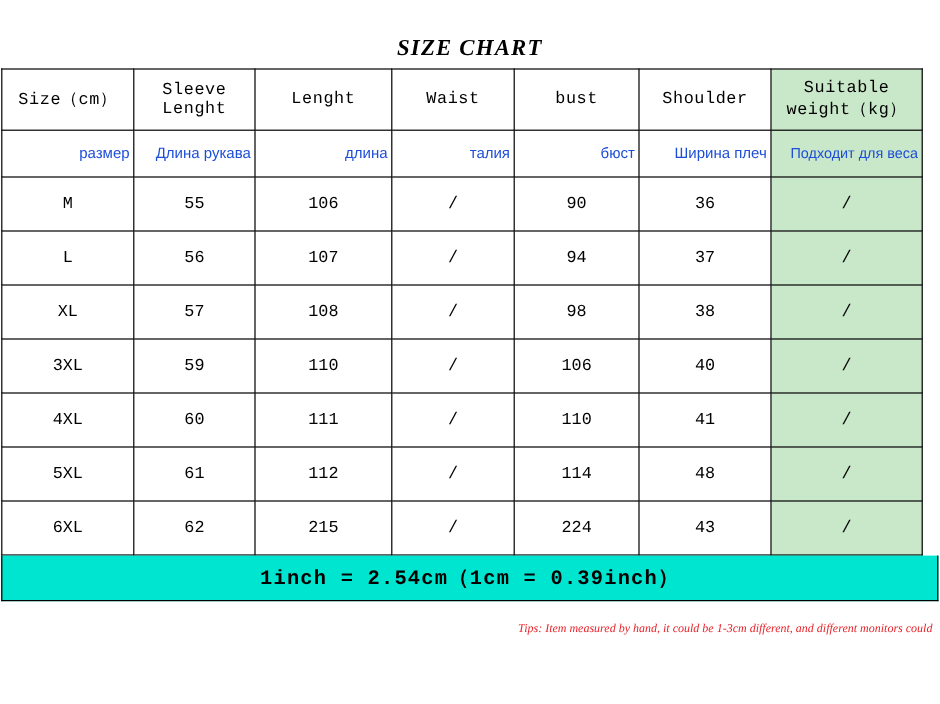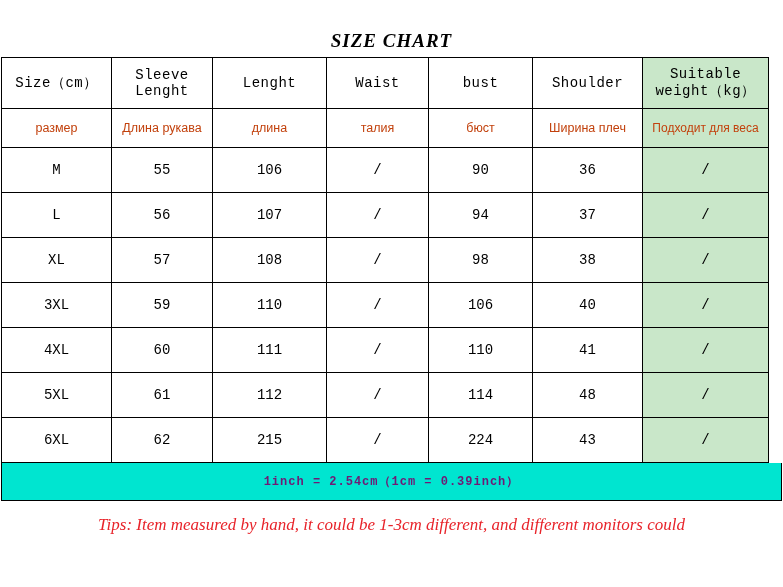--- a/index.html
+++ b/index.html
@@ -48,23 +48,24 @@
     background: #ffffff;
   }
   tr.header-row td {
     height: 46px;
     font-family: "Liberation Mono", monospace;
     font-size: 14px;
     letter-spacing: 0.5px;
   }
   tr.ru-row td {
     height: 34px;
-    color: #c2410c;
+    color: #1d4ed8;
     font-family: "Liberation Sans", sans-serif;
     font-size: 12.5px;
+    text-align: right;
   }
   tr.data-row td {
     height: 40px;
     font-family: "Liberation Mono", monospace;
     font-size: 14px;
   }
   td.size-cell {
     font-size: 17px;
     font-family: "Liberation Serif", serif;
   }
@@ -81,32 +82,32 @@
     width: 781px;
     box-sizing: border-box;
     background: #00e5d0;
     border: 1px solid #000000;
     border-top: none;
     height: 38px;
     display: flex;
     align-items: center;
     justify-content: center;
     font-family: "Liberation Mono", monospace;
-    font-size: 12px;
+    font-size: 17px;
     font-weight: bold;
-    color: #701a75;
+    color: #000000;
     letter-spacing: 1px;
   }
   .tips {
     margin-top: 14px;
-    text-align: center;
+    text-align: right;
     color: #e8232a;
     font-family: "Liberation Serif", serif;
     font-style: italic;
-    font-size: 17px;
+    font-size: 10px;
     line-height: 20px;
     padding: 0 6px;
   }
   .tips-line2 {
     display: block;
   }
 </style>
 </head>
 <body>
 

